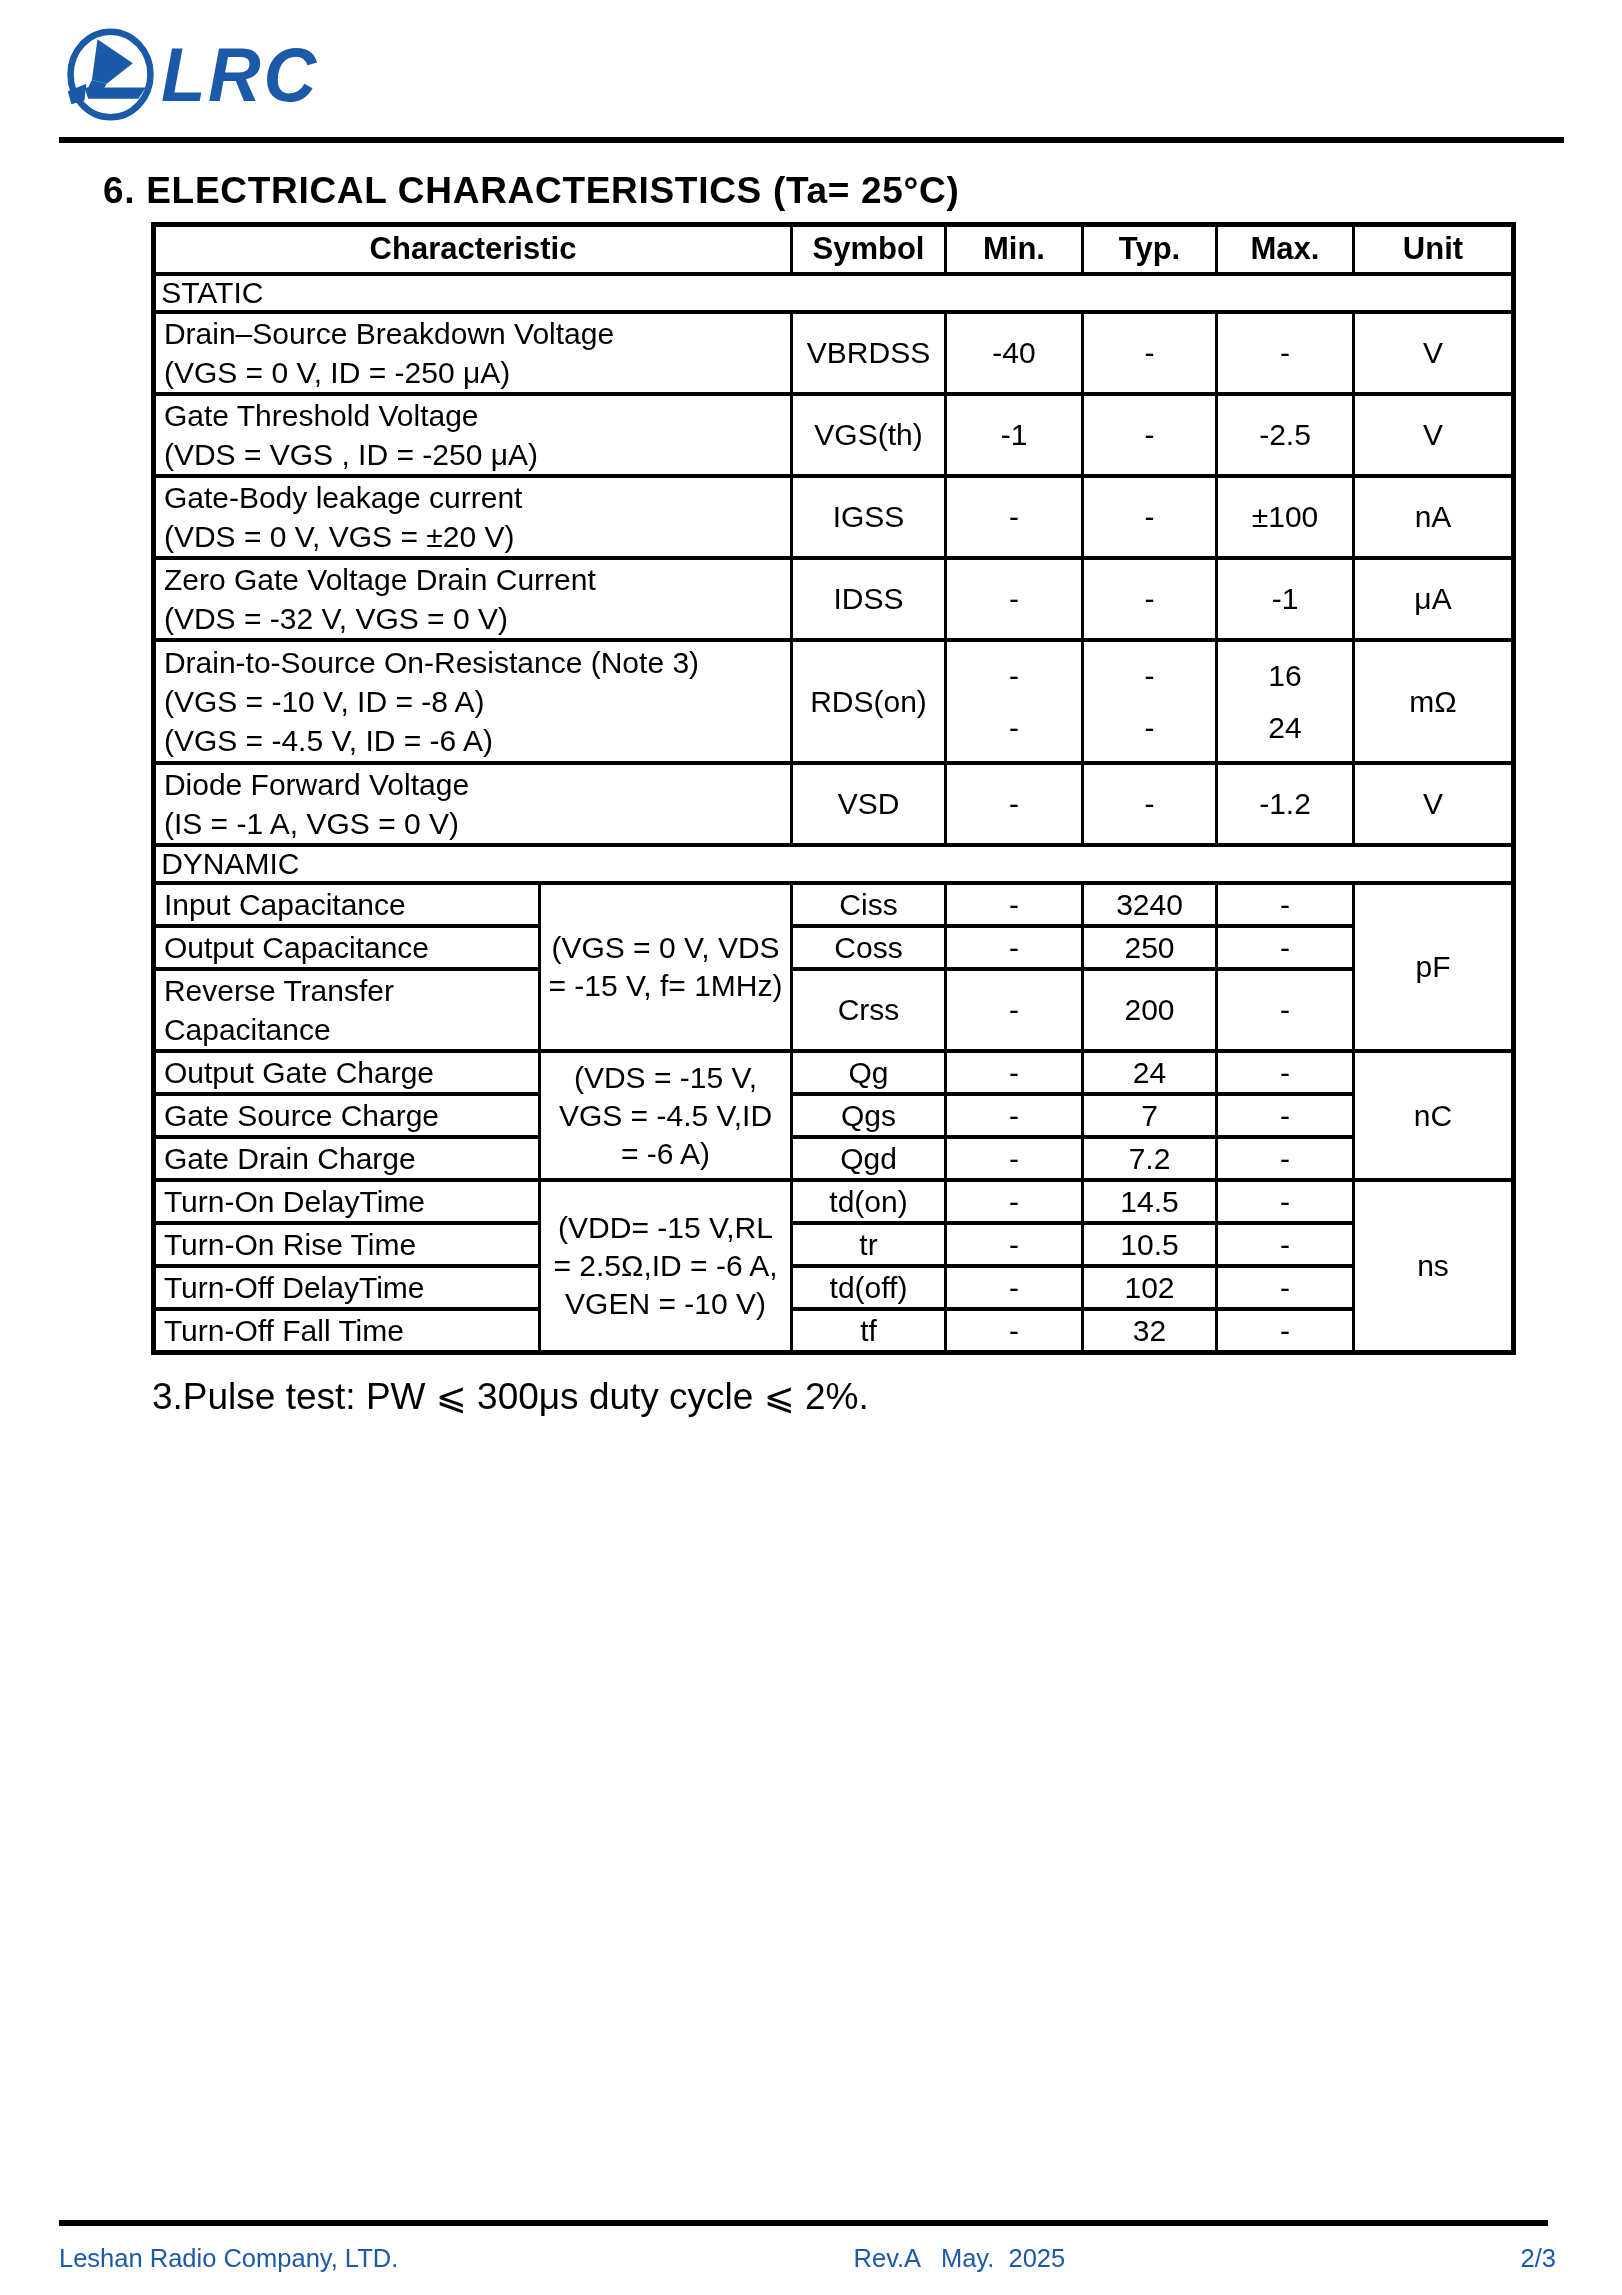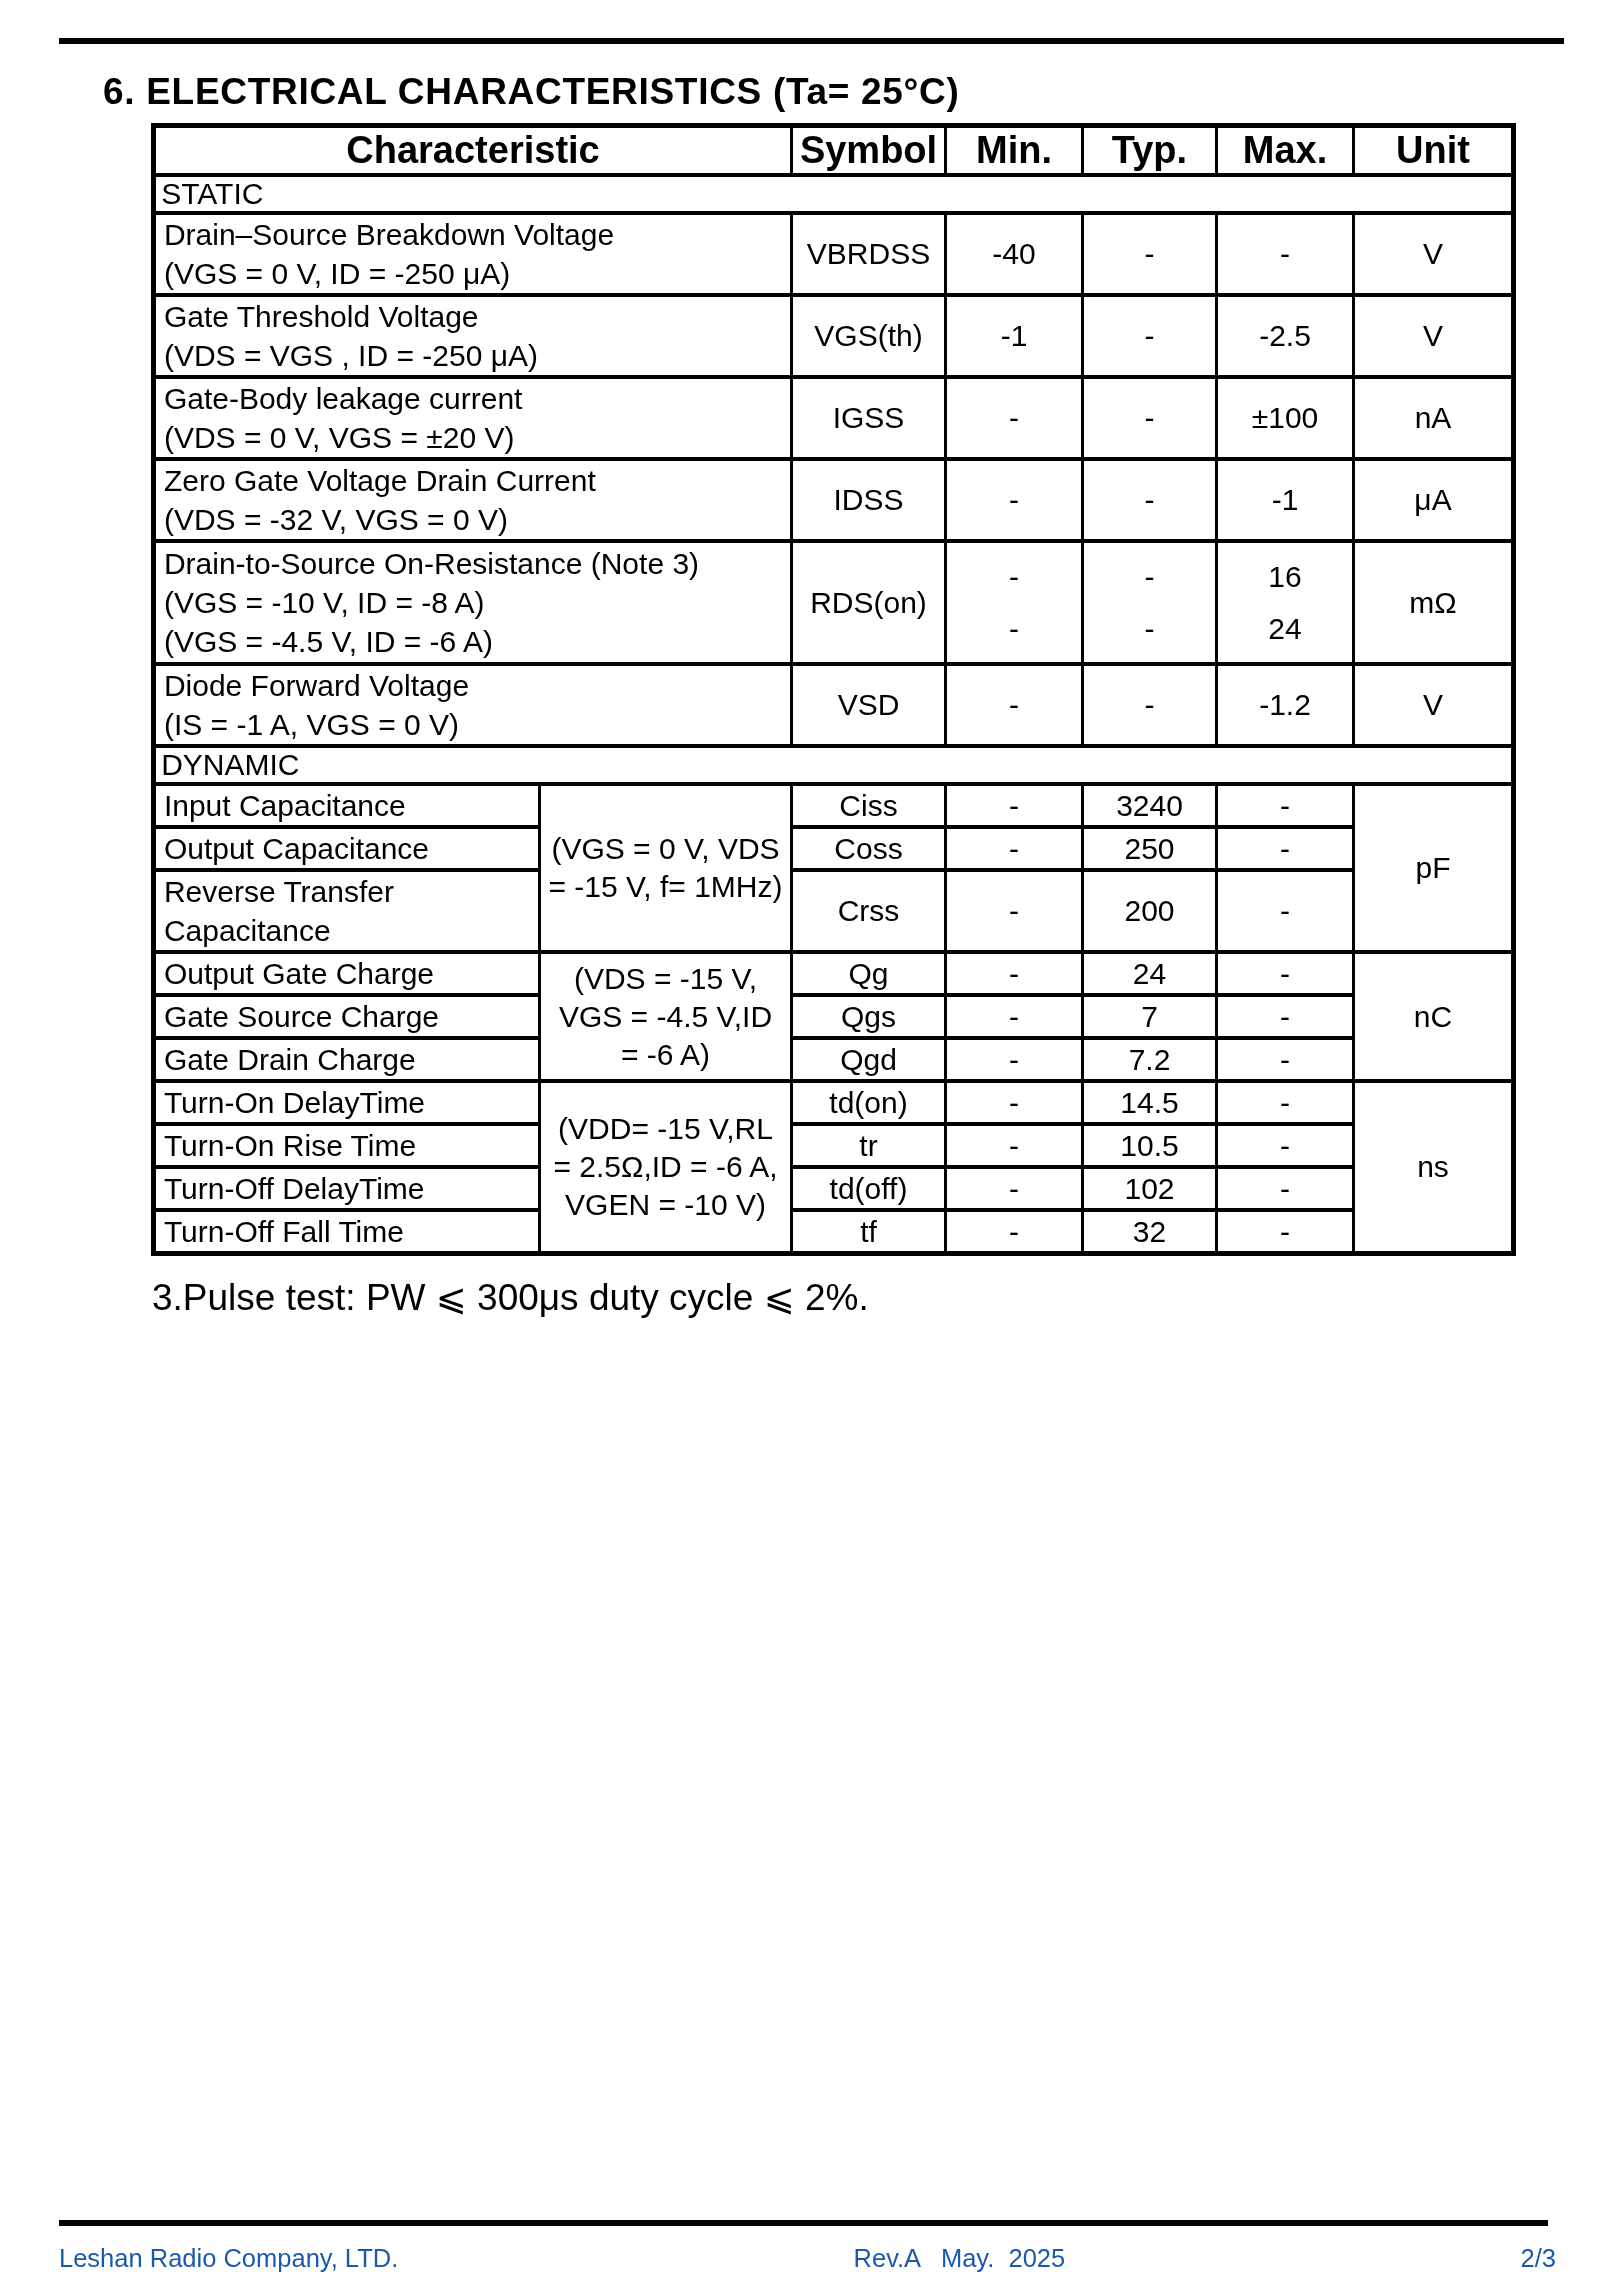--- a/index.html
+++ b/index.html
@@ -16,21 +16,21 @@
   .brand-titles { text-align:right; margin-top:9.2px; }
   .part-number { font-size:47px; font-weight:bold; color:var(--blue); line-height:1.05; }
   .subtitle { font-size:33px; font-weight:bold; color:var(--blue); margin-top:5.2px; }
   .top-rule { height:5.9px; background:#000; margin:13px 59px 0 59px; }
   .section-title { margin:27.5px 0 9.2px 103px; font-size:37px; font-weight:bold; letter-spacing:0.7px; }
 
   table.spec { border-collapse:collapse; table-layout:fixed; width:1361px; margin-left:151px; }
   table.spec { border:5.9px solid #000; }
   .spec th, .spec td { border:3.3px solid #000; border-top-width:4.6px; border-bottom-width:4.6px;
     font-size:30px; vertical-align:middle; padding:0; overflow:hidden; }
-  .spec th { font-size:38px; font-weight:bold; text-align:center; }
+  .spec th { font-size:31px; font-weight:bold; text-align:center; }
   tr.rhh { height:50px; }
   tr.rhs { height:31px; }
   tr.rh2 { height:82px; }
   tr.rh3 { height:123px; }
   tr.rhd { height:40px; }
   td.sect { text-align:left; padding-left:5.2px;margin-left:48px; }
   td.char { text-align:left; padding-left:7.9px; padding-right:1px;
     white-space:pre-line; line-height:39px; }
   td.cond { text-align:center; white-space:pre-line; line-height:38px; }
   td.val  { text-align:center; }
@@ -42,20 +42,30 @@
   .page-footer { position:absolute; left:59px; top:2244px; width:1497px;
     display:flex; justify-content:space-between; align-items:flex-start;
     color:var(--blue); font-size:25.5px; }
   .footer-center { white-space:pre; }
   :root { --blue:#1b5aa9; }
 </style>
 </head>
 <body>
 
 <header class="page-header">
+  <div class="logo">
+    <svg width="93" height="99" viewBox="0 0 100 104">
+      <ellipse cx="50" cy="52" rx="43" ry="46" fill="none" stroke="#1b5aa9" stroke-width="7"></ellipse>
+      <polygon points="36,14 74,40 46,62 30,58" fill="#1b5aa9"></polygon>
+      <polygon points="30,58 46,62 40,72 24,70" fill="#1b5aa9"></polygon>
+      <polygon points="22,66 88,66 80,78 26,78" fill="#1b5aa9"></polygon>
+      <polygon points="4,70 24,62 22,80 8,84" fill="#1b5aa9"></polygon>
+    </svg>
+    <span class="logo-text">LRC</span>
+  </div>
 </header>
 
 <div class="top-rule"></div>
 
 <h2 class="section-title">6. ELECTRICAL CHARACTERISTICS (Ta= 25°C)</h2>
 
 <table class="spec">
   <colgroup>
     <col style="width:386px">
       <col style="width:252px">

